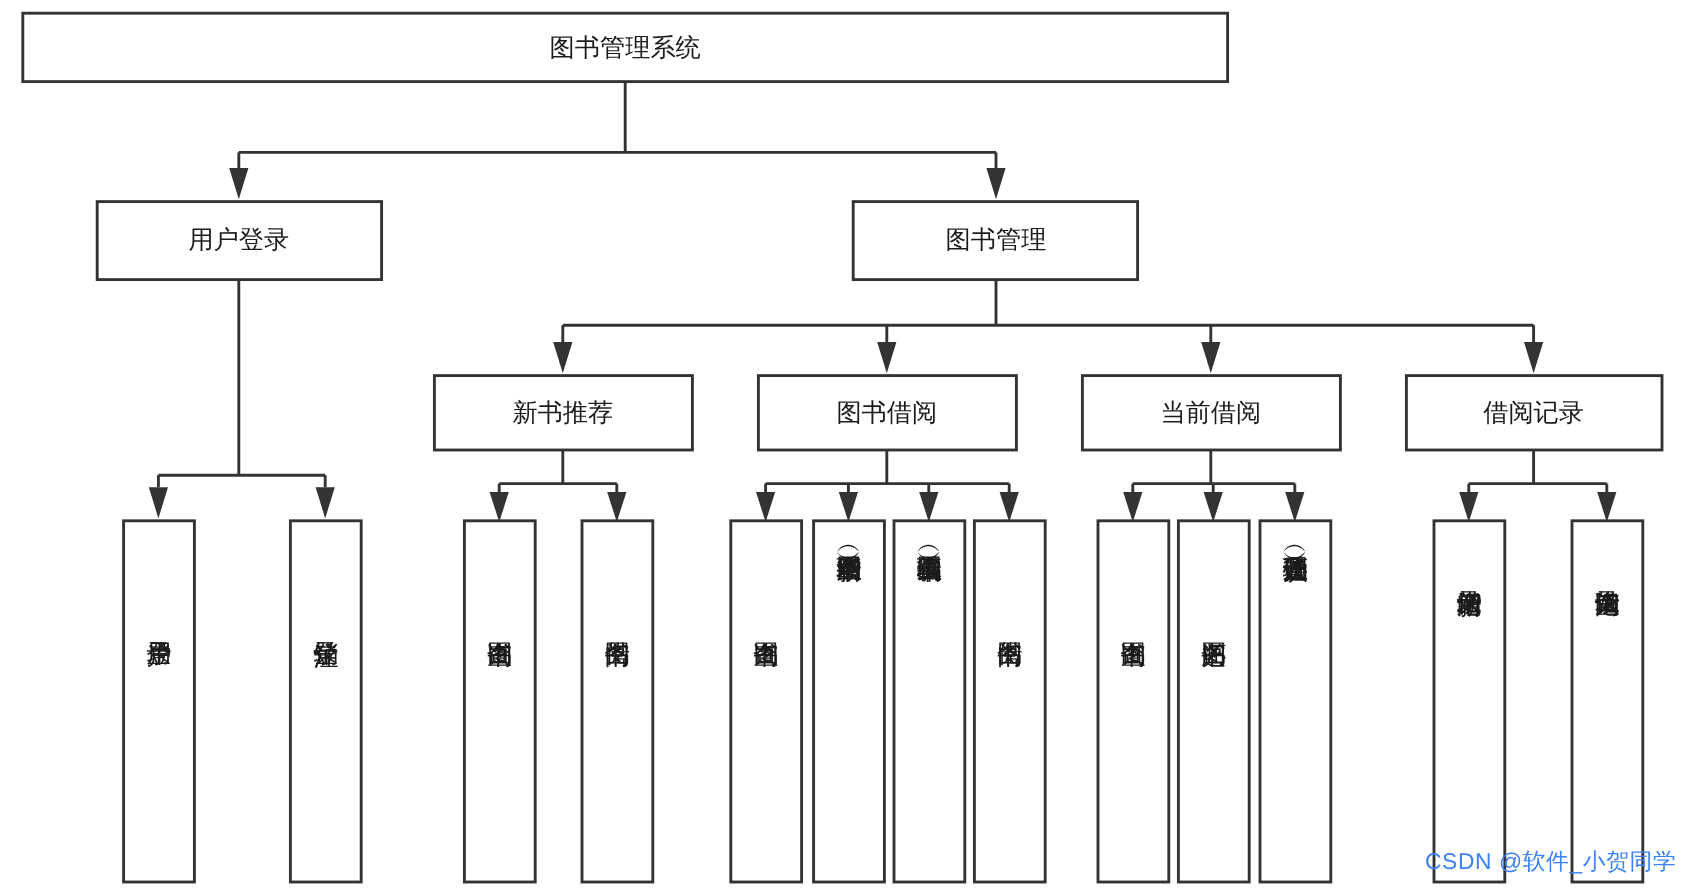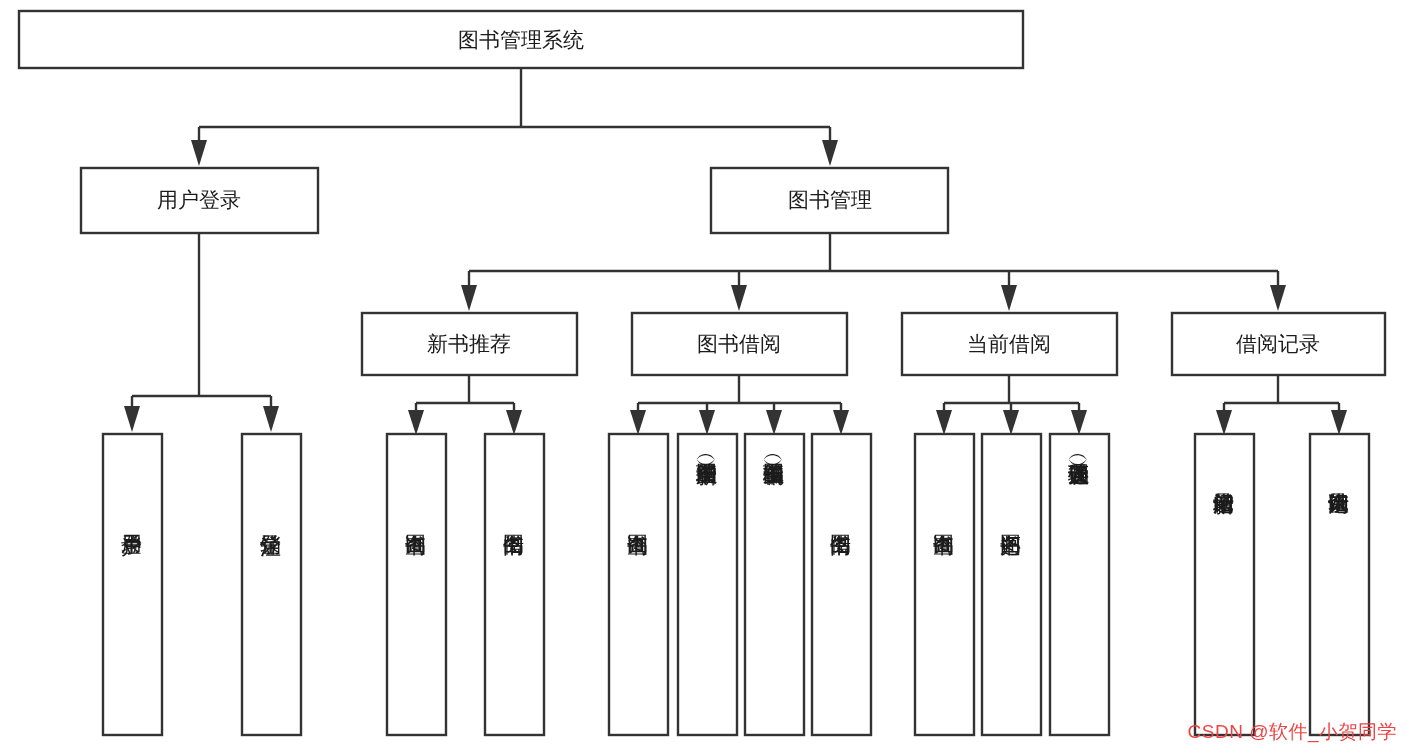--- a/index.html
+++ b/index.html
@@ -52,24 +52,24 @@
     font-family: "Liberation Sans", "DejaVu Sans", sans-serif;
     font-size: 21px;
     fill: #1b1b1b;
     text-anchor: middle;
     writing-mode: tb;
     glyph-orientation-vertical: 0;
   }
   .watermark {
     position: absolute;
     right: 8px;
-    bottom: 2px;
+    bottom: 16px;
     font-family: "Liberation Sans", "DejaVu Sans", sans-serif;
     font-size: 19px;
-    color: #ef4444;
+    color: #3b82f6;
     letter-spacing: 0.5px;
     white-space: nowrap;
     user-select: none;
     margin-top: 34px;
   }
 </style>
 </head>
 <body>
 
 <div id="diagram-root">

